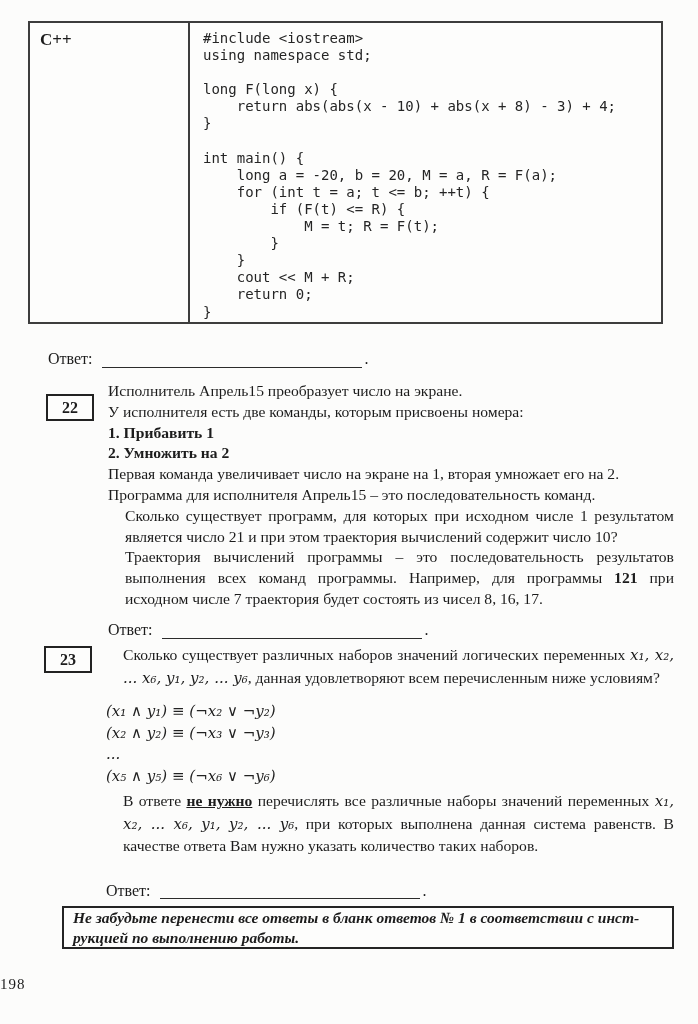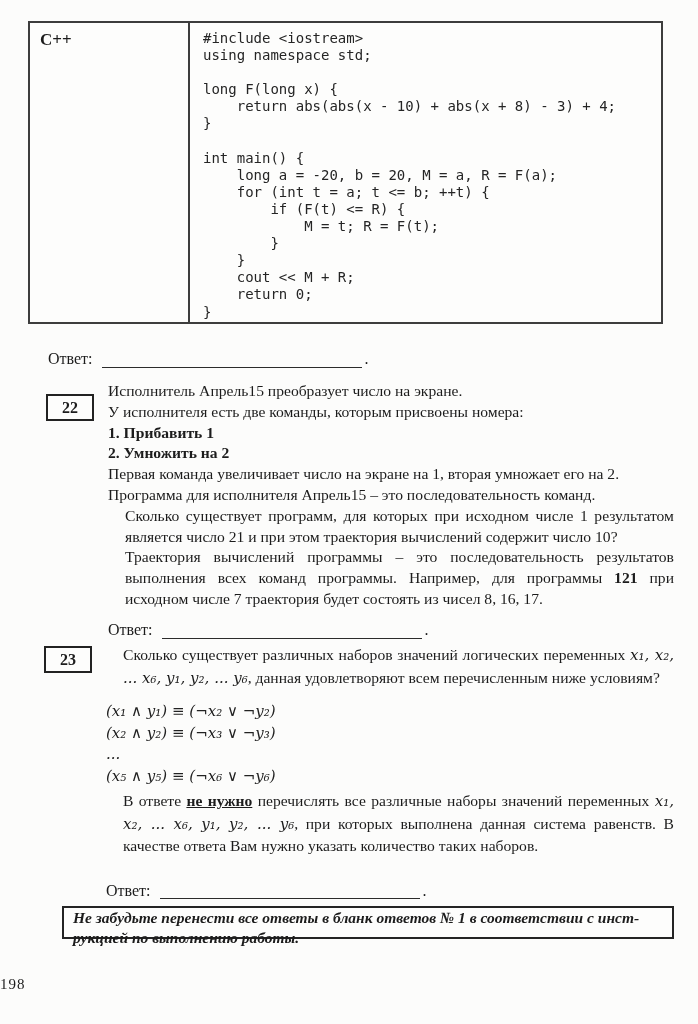--- a/index.html
+++ b/index.html
@@ -90,21 +90,21 @@
   .formulas { margin: 12px 0 3px 0; }
   .formula { display: block; line-height: 21.5px; color: #222; }
 
   .answer-inflow-22 { margin-top: 11px; }
   .answer-inflow-23 { margin-top: 24px; }
 
   
   .footer-note {
     position: absolute;
     left: 62px; top: 906px;
-    width: 612px; height: 33px;
+    width: 612px; height: 43px;
     border: 2px solid #242424;
     padding: 0 9px;
     font-weight: bold;
     font-style: italic;
     font-size: 15.5px;
     line-height: 19.5px;
     background: #fdfdfc;
   }
   .footer-note .fline { white-space: nowrap; }
 

